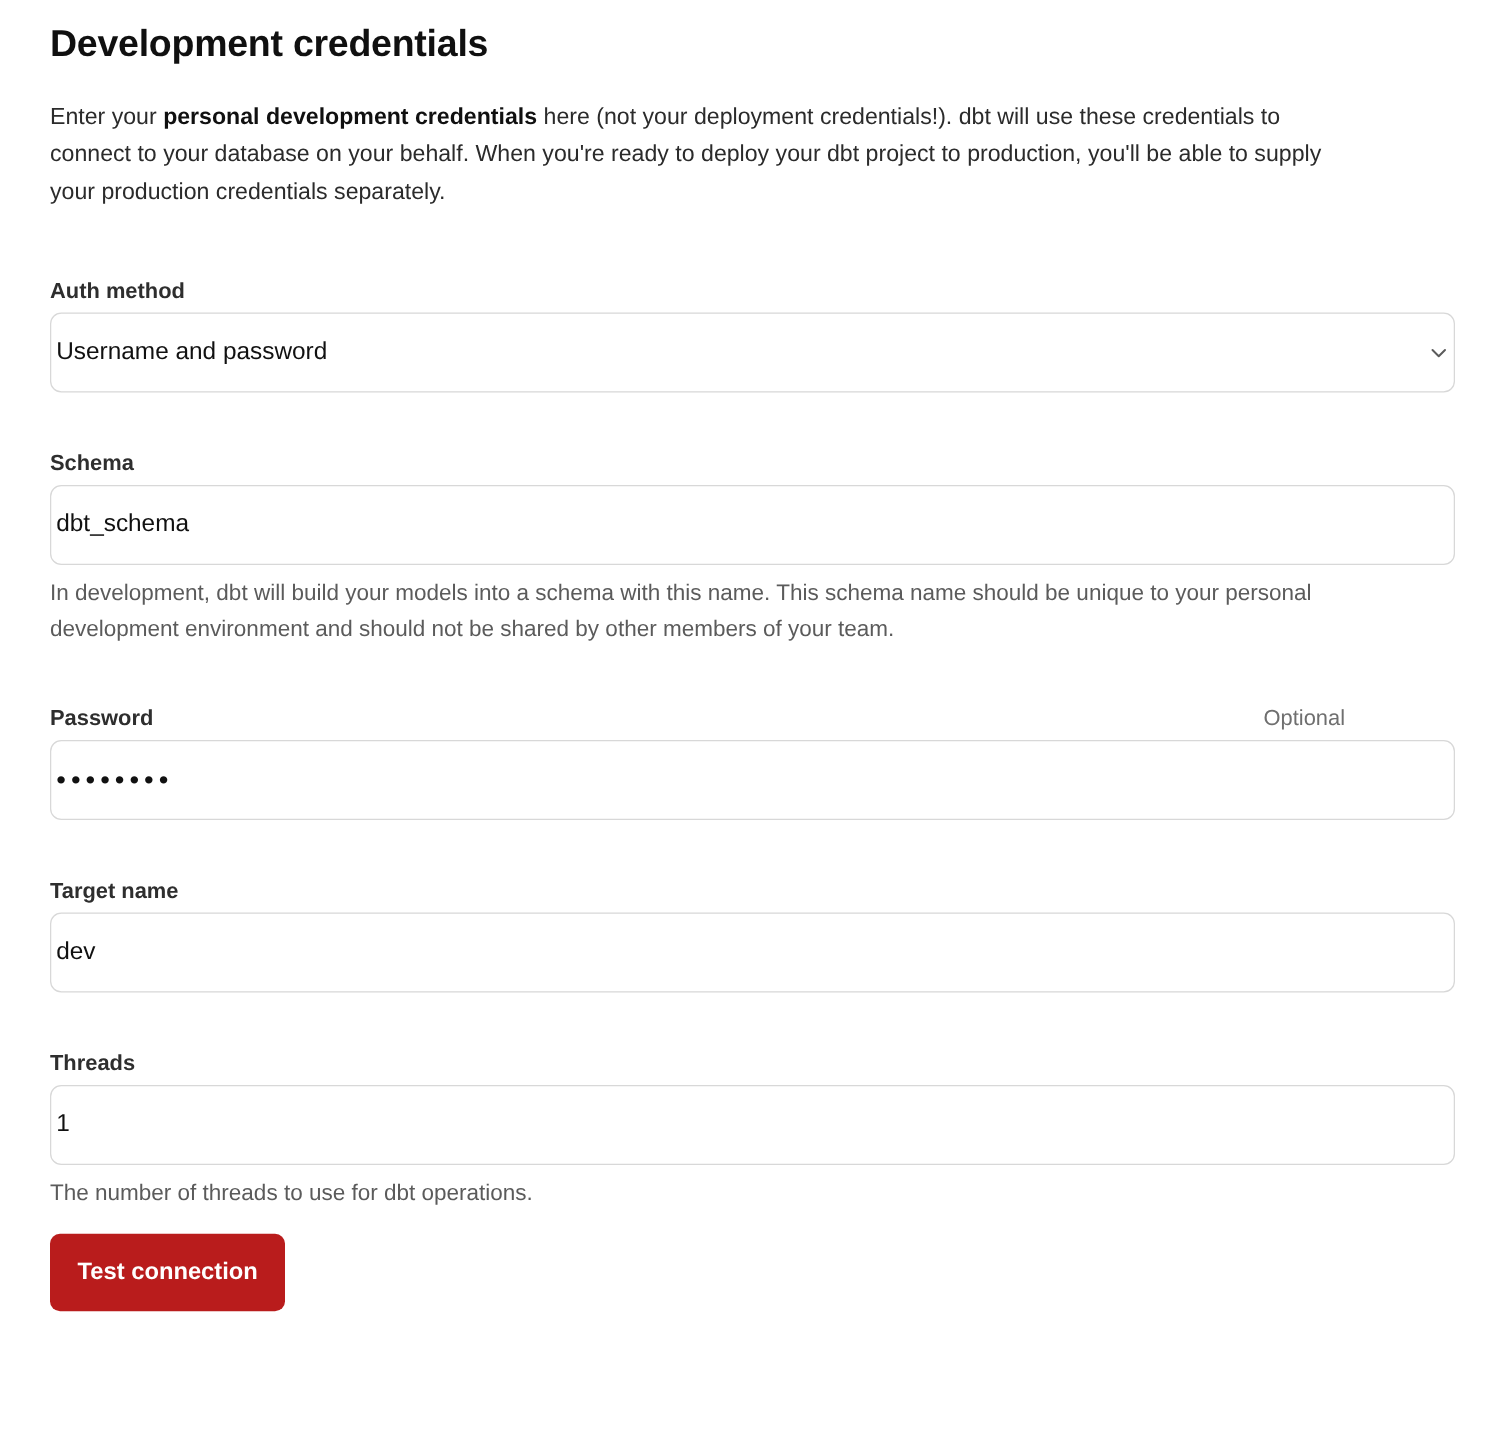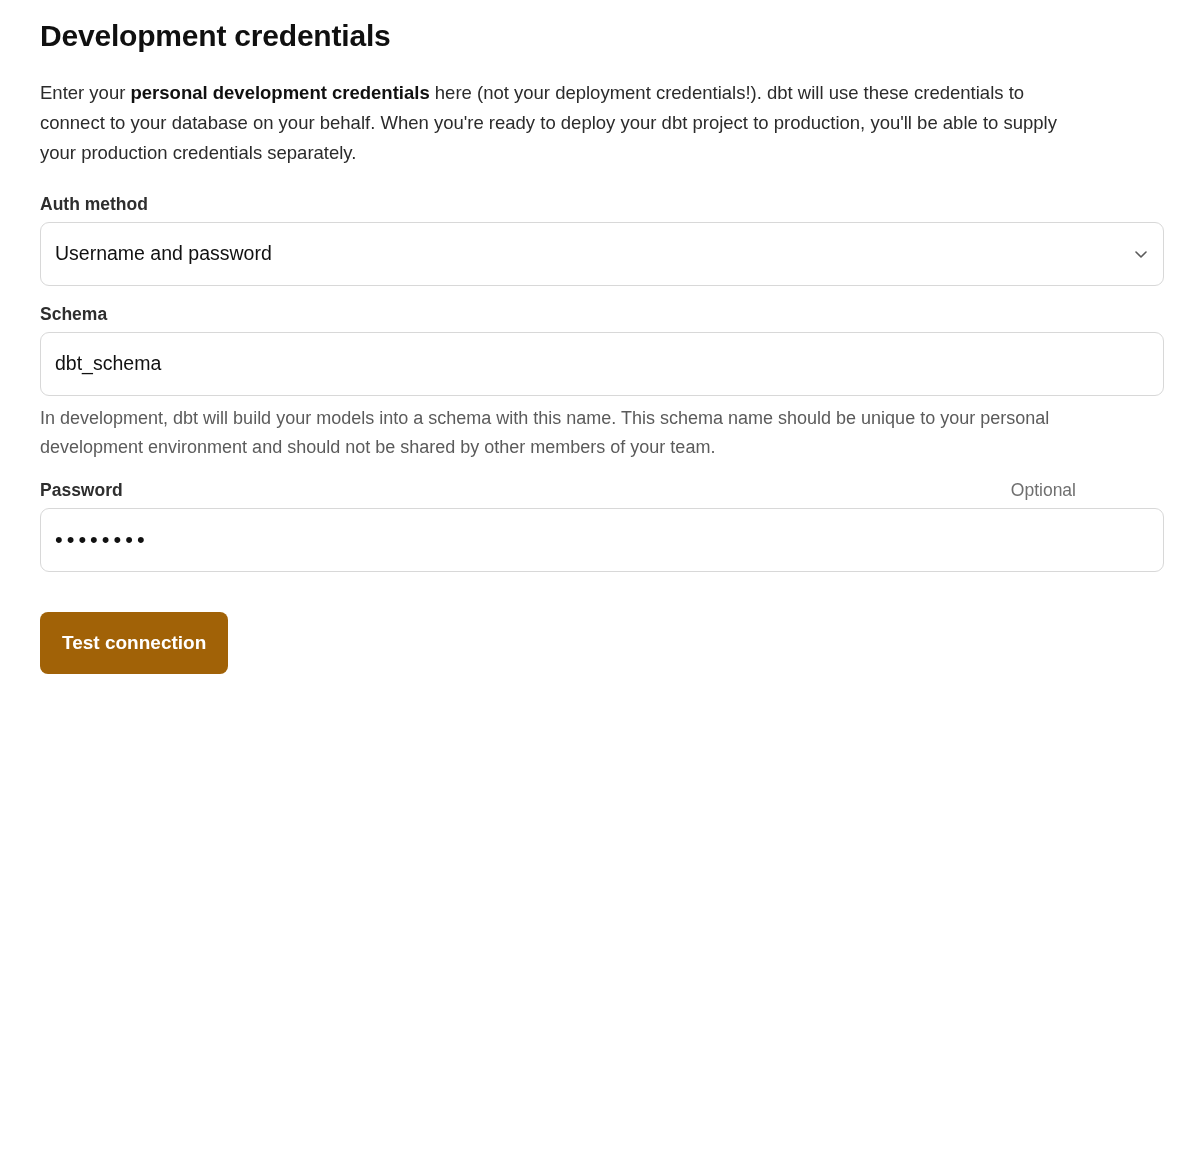--- a/index.html
+++ b/index.html
@@ -45,37 +45,38 @@
     display: flex;
     align-items: baseline;
     justify-content: space-between;
     margin-bottom: 7px;
   }
   .field-label {
     font-size: 17.5px;
     font-weight: bold;
     color: #2e2e2e;
     line-height: 1.2;
+    margin-top: 28px;
   }
   .field-optional {
     font-size: 17.5px;
     color: #6f6f6f;
     font-weight: normal;
   }
   .control {
     position: relative;
     box-sizing: border-box;
     width: 1124px;
     height: 64px;
     border: 1px solid #d8d8d8;
     border-radius: 9px;
     background: #ffffff;
     display: flex;
     align-items: center;
-    padding: 0 14px;
+    padding: 0 4px;
     font-size: 19.5px;
     color: #111111;
   }
   .control.select {
     justify-content: space-between;
     cursor: pointer;
   }
   .control .value {
     font-size: 19.5px;
     color: #111111;
@@ -94,23 +95,22 @@
   }
   .chevron svg { display: block; }
   .help-text {
     font-size: 18px;
     line-height: 1.62;
     color: #5b5b5b;
     margin: 8px 0 0 0;
     max-width: 1130px;
   }
   .btn-primary {
-    margin-top: 22px;
     display: inline-block;
-    background: #a16207;
+    background: #b91c1c;
     color: #ffffff;
     border: none;
     border-radius: 8px;
     font-family: "Liberation Sans", sans-serif;
     font-size: 19px;
     font-weight: bold;
     padding: 0 22px;
     height: 62px;
     line-height: 62px;
     cursor: pointer;
@@ -153,17 +153,34 @@
   <div class="field">
     <div class="field-label-row">
       <span class="field-label">Password</span>
       <span class="field-optional">Optional</span>
     </div>
     <div class="control">
       <span class="value dots">••••••••</span>
     </div>
   </div>
 
+  <div class="field">
+    <div class="field-label-row">
+      <span class="field-label">Target name</span>
+    </div>
+    <div class="control">
+      <span class="value">dev</span>
+    </div>
+  </div>
 
+  <div class="field">
+    <div class="field-label-row">
+      <span class="field-label">Threads</span>
+    </div>
+    <div class="control">
+      <span class="value">1</span>
+    </div>
+    <p class="help-text">The number of threads to use for dbt operations.</p>
+  </div>
 
   <button class="btn-primary">Test connection</button>
 
 </div>
 
 </body></html>

